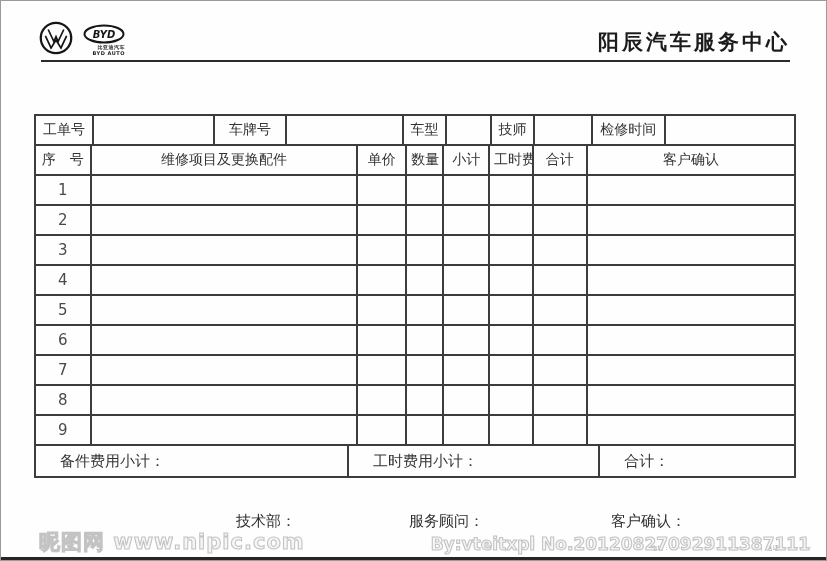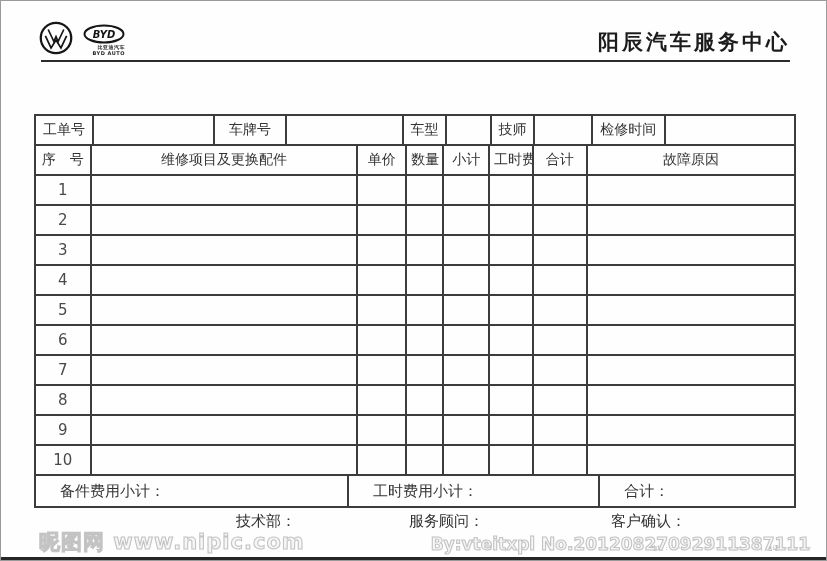--- a/index.html
+++ b/index.html
@@ -119,21 +119,21 @@
       </colgroup>
       <tbody>
           <tr>
         <td class="hdr">序　号</td>
         <td class="hdr">维修项目及更换配件</td>
         <td class="hdr">单价</td>
         <td class="hdr">数量</td>
         <td class="hdr">小计</td>
         <td class="hdr">工时费</td>
         <td class="hdr">合计</td>
-        <td class="hdr">故障原因</td>
+        <td class="hdr">客户确认</td>
       </tr>
       <tr>
             <td class="rownum">1</td>
             <td></td>
             <td></td>
             <td></td>
             <td></td>
             <td></td>
             <td></td>
             <td></td>
@@ -203,30 +203,20 @@
             <td></td>
             <td></td>
             <td></td>
             <td></td>
             <td></td>
             <td></td>
             <td></td>
           </tr>
       <tr>
             <td class="rownum">9</td>
-            <td></td>
-            <td></td>
-            <td></td>
-            <td></td>
-            <td></td>
-            <td></td>
-            <td></td>
-          </tr>
-      <tr>
-            <td class="rownum">10</td>
             <td></td>
             <td></td>
             <td></td>
             <td></td>
             <td></td>
             <td></td>
             <td></td>
           </tr>
     </tbody>
       </table>

